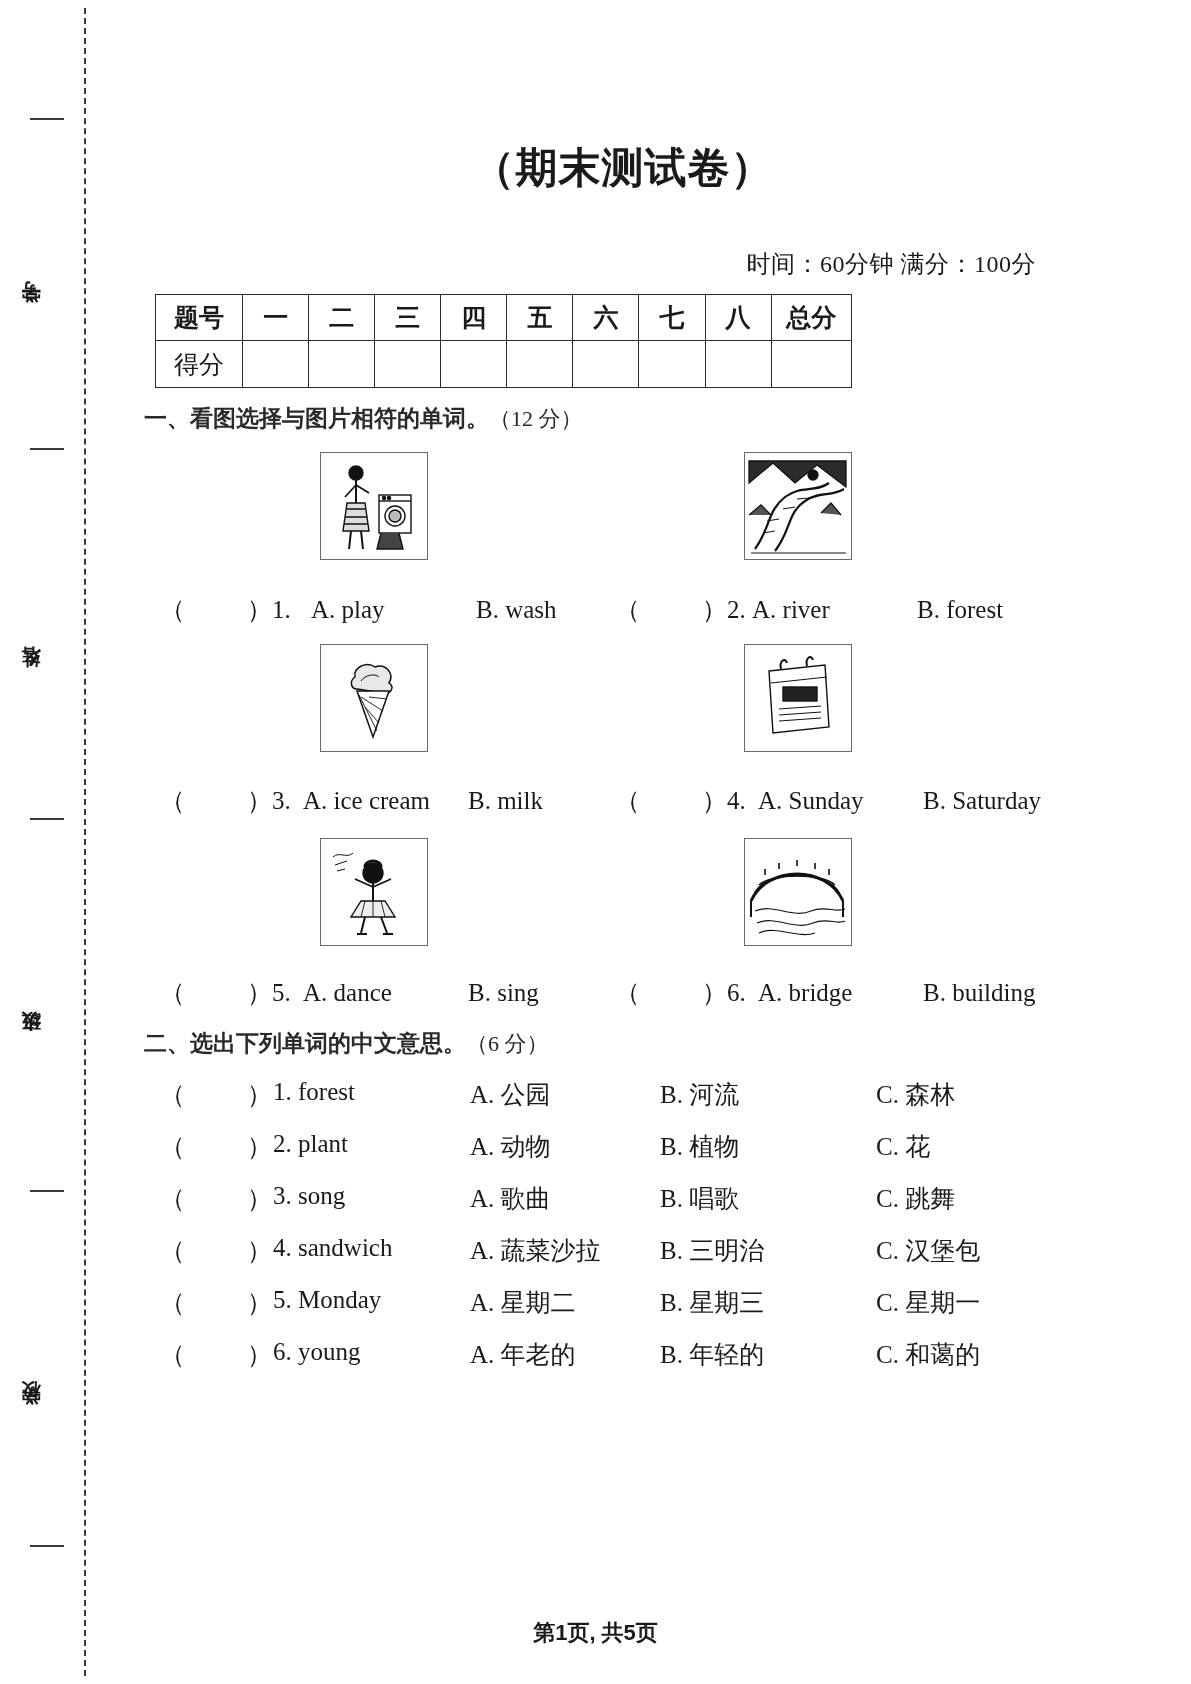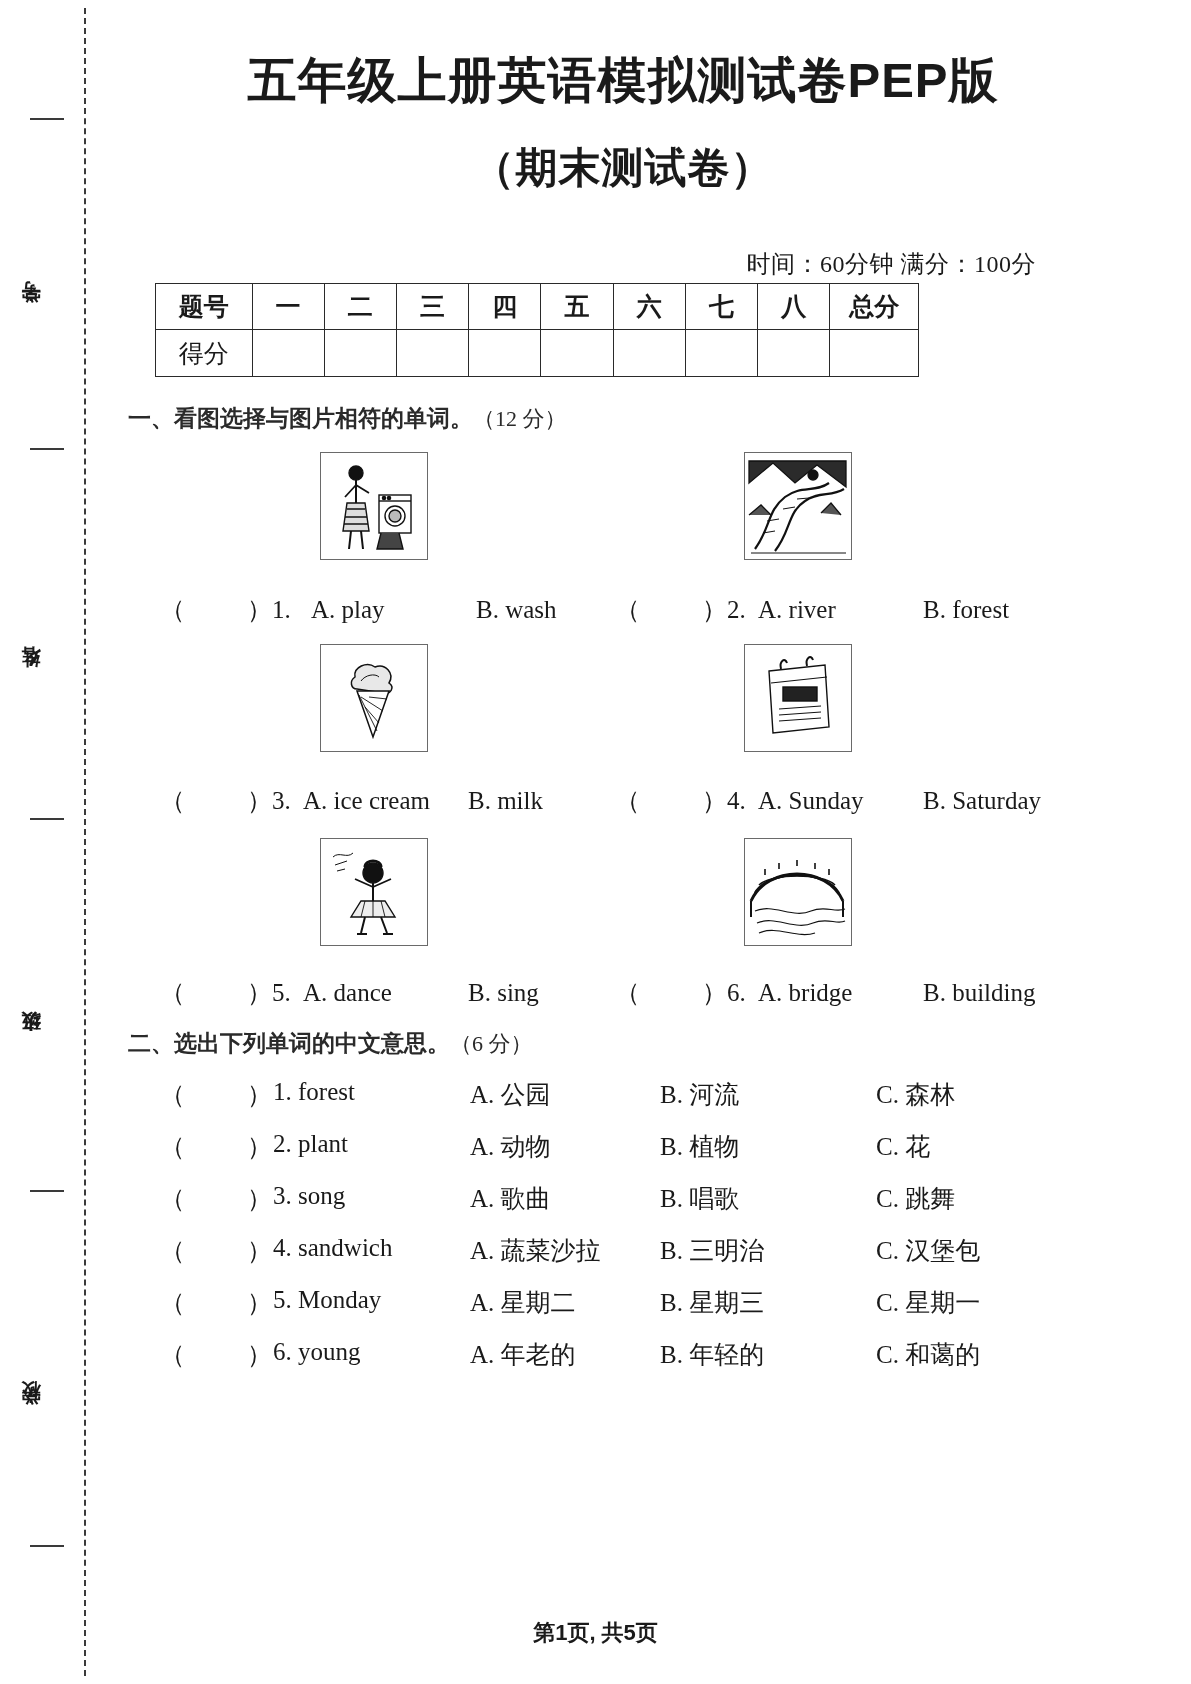--- a/index.html
+++ b/index.html
@@ -44,42 +44,42 @@
   }
 
   .meta{
     position:absolute;right:155px;top:248px;
     font-family:Liberation Serif, serif;
     font-size:24px;letter-spacing:0.5px;
   }
 
   
   table.score{
-    position:absolute;left:155px;top:283px;
+    position:absolute;left:155px;top:294px;
     border-collapse:collapse;
-    width:764px;
+    width:697px;
   }
   table.score td{
     border:1.5px solid #2a2a2a;
     height:45px;
     text-align:center;
     vertical-align:middle;
     font-family:"Liberation Serif","DejaVu Serif",serif;
     font-size:25px;
     font-weight:bold;
     padding:0;
   }
   table.score td.lead{width:115px;}
   table.score td.num{width:84px;}
   table.score td.tot{width:105px;}
   table.score tr.blank td{height:46px;font-weight:normal;}
 
   
   .sec-head{
-    position:absolute;left:128px;
+    position:absolute;left:144px;
     font-family:"Liberation Sans","DejaVu Sans",sans-serif;
     font-weight:bold;font-size:23px;
     color:#2a2a2a;
     white-space:nowrap;
     text-align:center;
   }
   .sec-head .pts{font-weight:normal;font-family:"Liberation Serif",serif;font-size:22px;}
 
   
   .picbox{
@@ -135,21 +135,20 @@
   <div class="vtick" style="top:118px;"></div>
   <div class="vlabel" style="top:290px;">学号：</div>
   <div class="vtick" style="top:448px;"></div>
   <div class="vlabel" style="top:655px;">姓名：</div>
   <div class="vtick" style="top:818px;"></div>
   <div class="vlabel" style="top:1020px;">班级：</div>
   <div class="vtick" style="top:1190px;"></div>
   <div class="vlabel" style="top:1392px;">学校：</div>
   <div class="vtick" style="top:1545px;"></div>
 
-  <div class="title1">五年级上册英语模拟测试卷PEP版</div>
   <div class="title2">（期末测试卷）</div>
   <div class="meta">时间：60分钟  满分：100分</div>
 
   <table class="score">
     <tbody>
         <tr>
       <td class="lead">题号</td>
       <td class="num">一</td>
       <td class="num">二</td>
       <td class="num">三</td>
@@ -213,21 +212,21 @@
     </svg>
   </div>
 
   <div class="q1row" style="top:593px;">
     <span class="col-left">
       <span class="paren">（</span><span class="slot"></span><span>）</span><span class="idx">1.</span>
       <span class="c-a" style="display:inline-block;width:165px;margin-left:14px;">A. play</span><span class="c-b">B. wash</span>
     </span>
     <span class="col-right">
       <span class="paren">（</span><span class="slot"></span><span>）</span><span class="idx">2.</span>
-      <span class="c-a" style="display:inline-block;width:165px;margin-left:6px;">A. river</span><span class="c-b">B. forest</span>
+      <span class="c-a" style="display:inline-block;width:165px;">A. river</span><span class="c-b">B. forest</span>
     </span>
   </div>
 
   <div class="picbox" style="left:320px;top:644px;">
     <svg width="105" height="105" viewBox="0 0 105 105">
       <g stroke="#111" fill="none" stroke-width="1.5">
         <path d="M36 44 C30 44 28 36 34 32 C32 22 46 16 54 22 C64 18 74 28 68 38 C74 42 70 50 62 48 Z" fill="#e8e8e8"></path>
         <path d="M40 36 C44 30 54 28 58 32" stroke-width="1"></path>
         <path d="M36 46 L52 92 L68 46 Z" fill="#fff"></path>
         <path d="M40 52 L62 66 M44 62 L58 78 M38 50 L56 86 M48 52 L66 54" stroke-width="0.9"></path>

